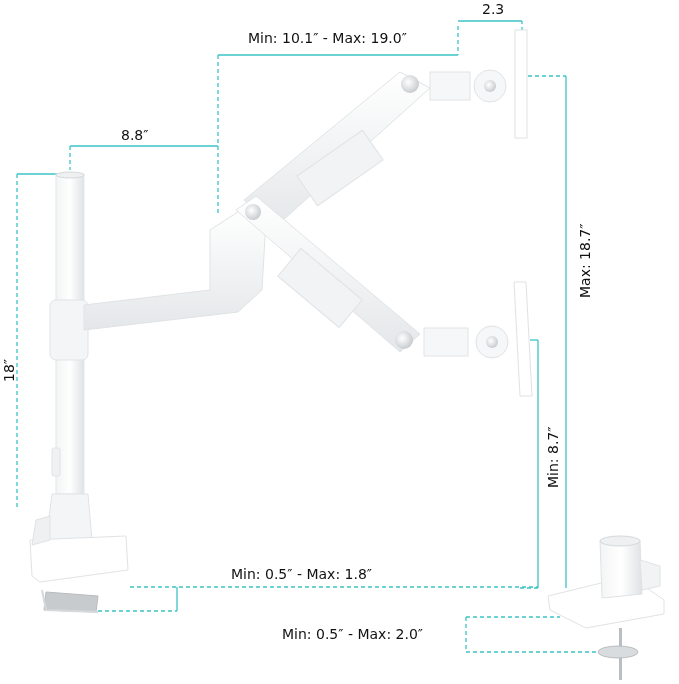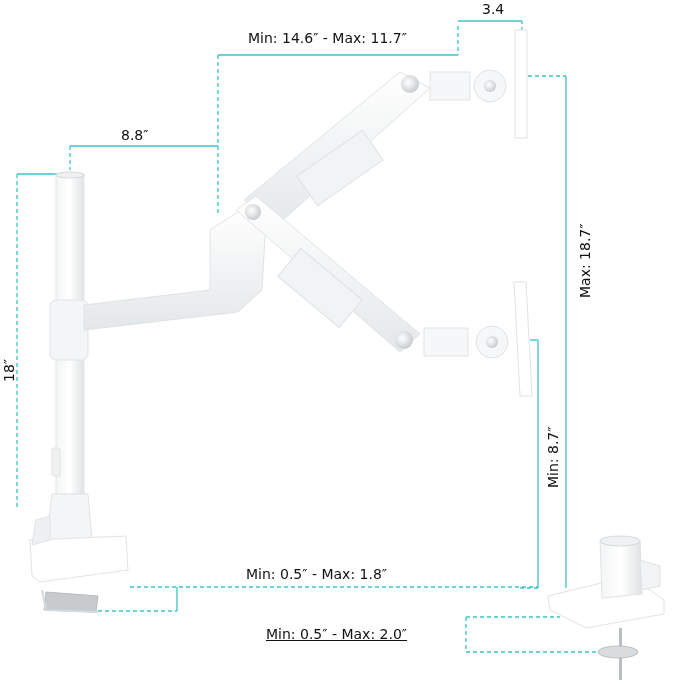--- a/index.html
+++ b/index.html
@@ -104,21 +104,21 @@
       <path d="M548 596 L630 576 L664 600 L664 614 L586 628 L550 610 Z" fill="#ffffff" stroke="#e0e3e5"></path>
       <path d="M600 540 L640 540 L642 594 L602 598 Z" fill="url(#gPole)" stroke="#e0e3e5"></path>
       <ellipse cx="620" cy="541" rx="20" ry="5" fill="#eef0f1" stroke="#d6d9db"></ellipse>
       <path d="M640 560 L660 566 L660 586 L642 590 Z" fill="#f1f3f4" stroke="#e0e3e5"></path>
       <rect x="619" y="628" width="3" height="52" fill="#b9bec2"></rect>
       <ellipse cx="618" cy="652" rx="20" ry="6" fill="#d8dcdf" stroke="#b9bec2"></ellipse>
     </g>
   </svg>
 
   
-  <span class="lbl" style="left:248px; top:31px;">Min: 14.6″ - Max: 11.7″</span>
-  <span class="lbl" style="left:482px; top:2px;">3.4</span>
+  <span class="lbl" style="left:248px; top:31px;">Min: 10.1″ - Max: 19.0″</span>
+  <span class="lbl" style="left:482px; top:2px;">2.3</span>
   <span class="lbl" style="left:121px; top:128px;">8.8″</span>
   <span class="lbl vert" style="left:2px; top:382px;">18″</span>
   <span class="lbl vert" style="left:578px; top:298px;">Max: 18.7″</span>
   <span class="lbl vert" style="left:546px; top:488px;">Min: 8.7″</span>
-  <span class="lbl" style="left:246px; top:567px;">Min: 0.5″ - Max: 1.8″</span>
-  <span class="lbl" style="left:266px; top:627px;text-decoration:underline;">Min: 0.5″ - Max: 2.0″</span>
+  <span class="lbl" style="left:231px; top:567px;">Min: 0.5″ - Max: 1.8″</span>
+  <span class="lbl" style="left:282px; top:627px;">Min: 0.5″ - Max: 2.0″</span>
 </div>
 
 </body></html>

